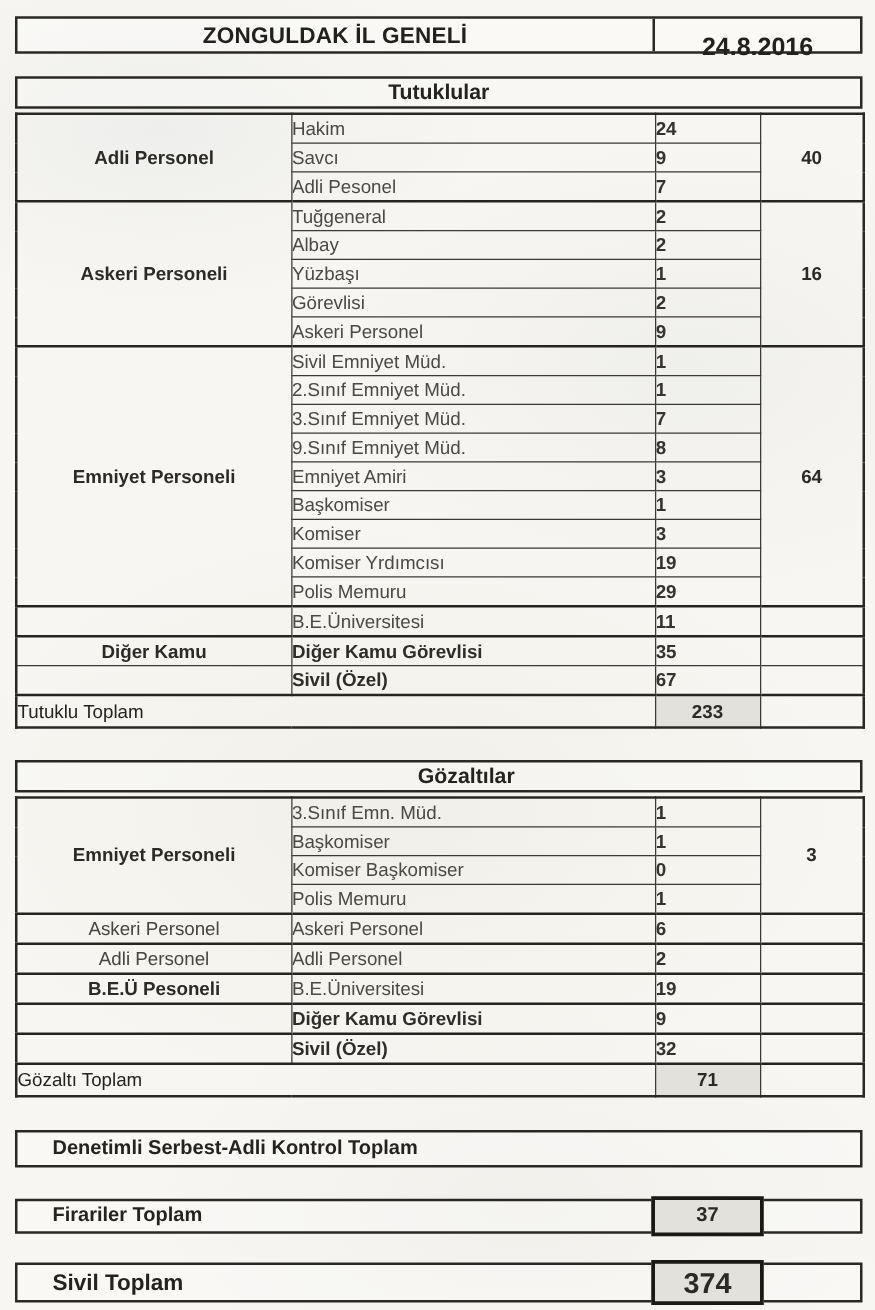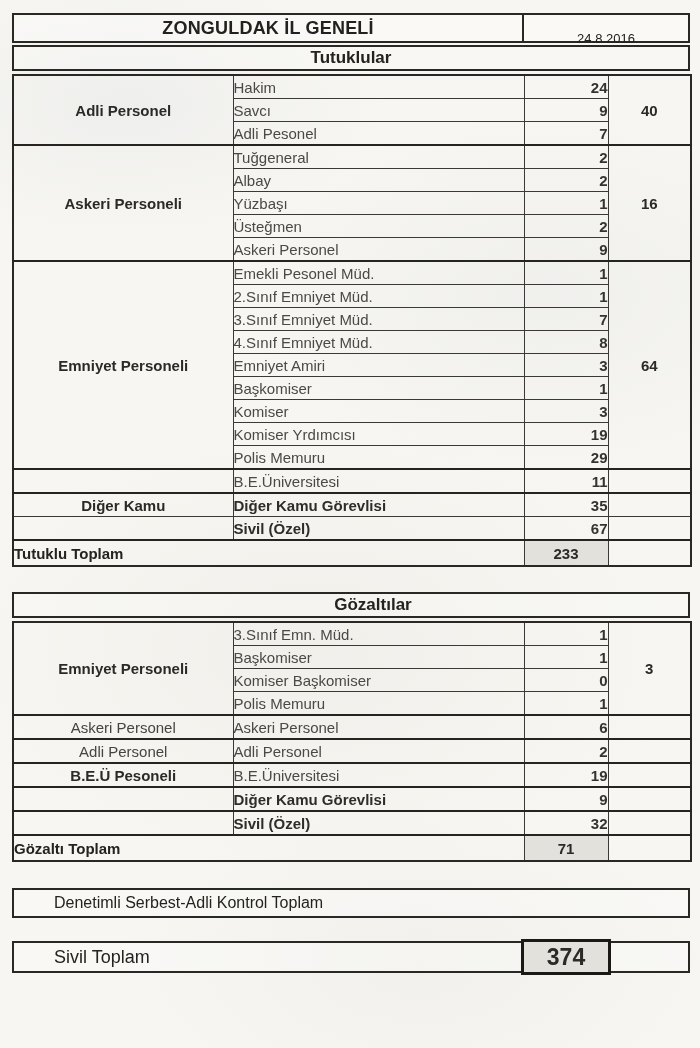--- a/index.html
+++ b/index.html
@@ -17,45 +17,45 @@
       #f7f6f2;
     overflow:hidden;
   }
   .inner { position:absolute; left:12px; top:13px; width:678px; }
 
   
   .hdr { display:flex; border:2.2px solid #2a2825; height:26px; background:rgba(255,255,255,0.35); }
   .hdr-title { width:508px; display:flex; align-items:center; justify-content:center;
                font-size:18px; font-weight:bold; color:#22211e; border-right:2px solid #2a2825; letter-spacing:0.2px; }
   .hdr-date  { flex:1; display:flex; align-items:center; justify-content:center;
-               font-size:13px; font-weight:normal; color:#22211e;margin-top:20px; }
-
-  .section-bar { margin-top:2px; border:2.2px solid #2a2825; height:22px;
+               font-size:20px; font-weight:bold; color:#22211e;margin-top:20px; }
+
+  .section-bar { margin-top:18px; border:2.2px solid #2a2825; height:22px;
                  display:flex; align-items:center; justify-content:center;
                  font-size:17px; font-weight:bold; color:#24231f; background:rgba(250,250,248,0.4); }
 
   table.body { border-collapse:collapse; width:678px; margin-top:3px; table-layout:fixed;
                border:2.2px solid #2a2825; }
   table.body td { border:1.4px solid #3b3935; height:22px; padding:0;
                   font-size:15px; line-height:21px; overflow:hidden; white-space:nowrap; }
   tr.gb td { border-top:2.3px solid #262421; }
   td.gcol  { text-align:center; font-weight:bold; color:#2b2a27; }
   td.gcoln { text-align:center; font-weight:normal; color:#454440; }
   td.item  { padding-left:6px; color:#4a4946; }
   td.item.b{ font-weight:bold; color:#2e2d2a; }
-  td.val   { text-align:right; font-weight:bold; color:#34332f; }
+  td.val   { text-align:left; font-weight:bold; color:#34332f; }
   td.gtot  { text-align:center; font-weight:bold; font-size:16px; color:#2b2a27; }
   tr.total td { height:24px; }
-  td.total-label { font-weight:bold; font-size:16px; padding-left:34px; color:#24231f;margin-left:40px; }
+  td.total-label { font-weight:normal; font-size:16px; padding-left:34px; color:#24231f;margin-left:40px; }
   td.total-box   { border:3px solid #1a1916; background:#e2e1dc; text-align:center;
                    font-weight:bold; font-size:16px; color:#2b2a27; }
 
   .summary-row { position:relative; border:2.2px solid #2a2825; display:flex; align-items:center;
                  background:rgba(253,253,251,0.35); }
-  .summary-row .lbl { padding-left:40px; font-weight:normal; color:#24231f; }
+  .summary-row .lbl { padding-left:28px; font-weight:bold; color:#24231f; }
   .sum-box { position:absolute; left:507px; top:-4px; bottom:-4px; width:84px;
              border:3px solid #1a1916; background:#e2e1dc;
              display:flex; align-items:center; justify-content:center;
              font-weight:bold; font-size:16px; color:#2b2a27; }
   .row-denetimli { margin-top:26px; height:26px; font-size:16px; }
   .row-firariler { margin-top:25px; height:24px; font-size:16px; }
   .row-genel     { margin-top:23px; height:28px; }
   .row-genel .lbl{ font-size:18px; }
   .row-genel .sum-box { font-size:23px; }
 </style>
@@ -103,44 +103,44 @@
         </tr>
         <tr>
           <td class="item">Albay</td>
           <td class="val">2</td>
         </tr>
         <tr>
           <td class="item">Yüzbaşı</td>
           <td class="val">1</td>
         </tr>
         <tr>
-          <td class="item">Üsteğmen</td>
+          <td class="item">Görevlisi</td>
           <td class="val">2</td>
         </tr>
         <tr>
           <td class="item">Askeri Personel</td>
           <td class="val">9</td>
         </tr>
 
         <tr class="gb">
           <td class="gcol" rowspan="9">Emniyet Personeli</td>
-          <td class="item">Emekli Pesonel Müd.</td>
+          <td class="item">Sivil Emniyet Müd.</td>
           <td class="val">1</td>
           <td class="gtot" rowspan="9">64</td>
         </tr>
         <tr>
           <td class="item">2.Sınıf Emniyet Müd.</td>
           <td class="val">1</td>
         </tr>
         <tr>
           <td class="item">3.Sınıf Emniyet Müd.</td>
           <td class="val">7</td>
         </tr>
         <tr>
-          <td class="item">4.Sınıf Emniyet Müd.</td>
+          <td class="item">9.Sınıf Emniyet Müd.</td>
           <td class="val">8</td>
         </tr>
         <tr>
           <td class="item">Emniyet Amiri</td>
           <td class="val">3</td>
         </tr>
         <tr>
           <td class="item">Başkomiser</td>
           <td class="val">1</td>
         </tr>
@@ -250,20 +250,24 @@
           <td class="total-box">71</td>
           <td class="gtot"></td>
         </tr>
       </tbody>
     </table>
 
     <div class="summary-row row-denetimli">
       <div class="lbl">Denetimli Serbest-Adli Kontrol Toplam</div>
     </div>
 
+    <div class="summary-row row-firariler">
+      <div class="lbl">Firariler Toplam</div>
+      <div class="sum-box">37</div>
+    </div>
 
     <div class="summary-row row-genel">
       <div class="lbl">Sivil Toplam</div>
       <div class="sum-box">374</div>
     </div>
 
   </div>
 </div>
 
 </body></html>

